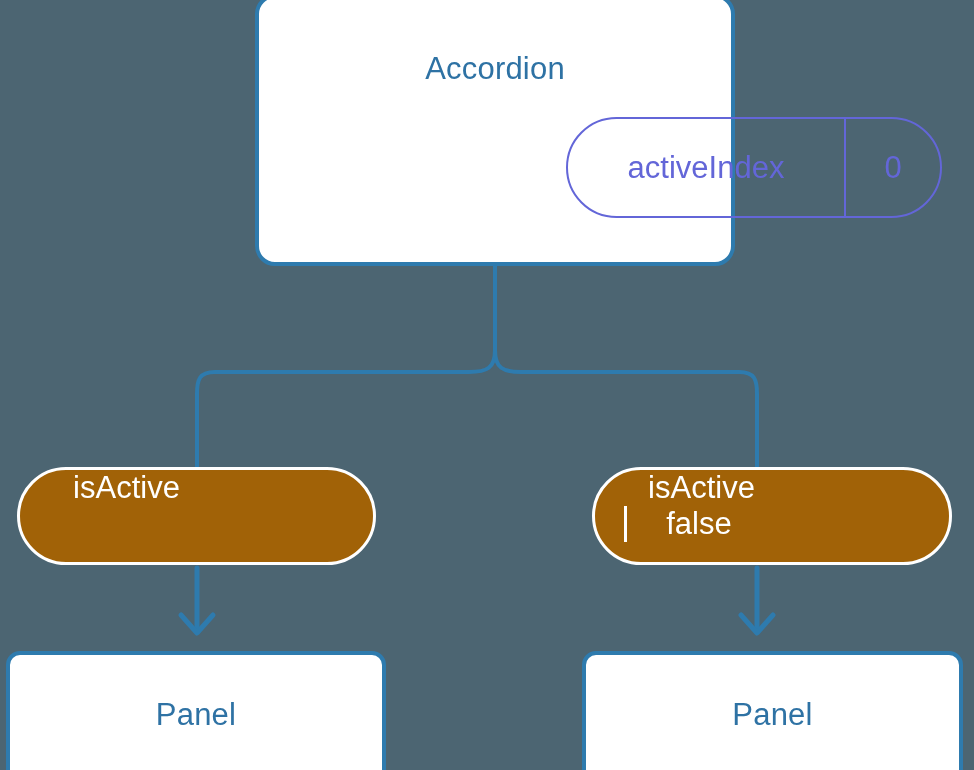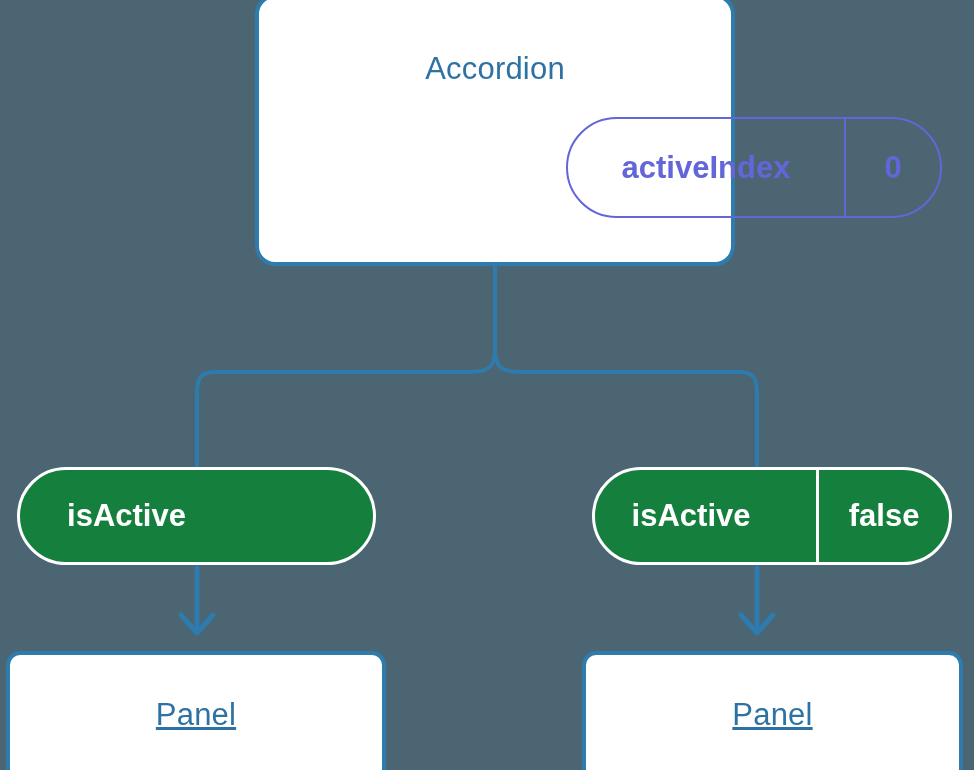--- a/index.html
+++ b/index.html
@@ -61,21 +61,20 @@
     border-radius: 999px;
     overflow: hidden;
   }
   .pill .pill-key,
   .pill .pill-val {
     display: flex;
     align-items: center;
     justify-content: center;
     white-space: nowrap;
     box-sizing: border-box;
-    font-weight: bold;
   }
 
   .pill-light {
     border: 2px solid #6366D8;
     background: transparent;
   }
   .pill-light .pill-key,
   .pill-light .pill-val {
     color: #6366D8;
     font-size: 31px;
@@ -89,21 +88,22 @@
     top: 119px;
     width: 376px;
     height: 101px;
   }
   #accordion-state-pill .pill-key { width: 279px; }
   #accordion-state-pill .pill-val { width: 97px; }
 
   
   .pill-solid {
     border: 3px solid #FFFFFF;
-    background: #15803d;
+    background: #a16207;
+    flex-direction: column;
   }
   .pill-solid .pill-key,
   .pill-solid .pill-val {
     color: #FFFFFF;
     font-size: 31px;
   }
   .pill-solid .pill-val {
     border-left: 3px solid #FFFFFF;
   }
 
@@ -134,21 +134,21 @@
     border-radius: 14px;
   }
   #panel-right {
     left: 582px;
     top: 651px;
     width: 381px;
     height: 132px;
     border-radius: 14px;
   }
   #panel-left .card-title,
-  #panel-right .card-title { top: 42px; text-decoration: underline; }
+  #panel-right .card-title { top: 42px; }
 </style>
 </head>
 <body>
 
 <div id="canvas">
 
   <svg id="wires" viewBox="0 0 974 770" width="974" height="770" xmlns="http://www.w3.org/2000/svg" aria-hidden="true">
 
     <path d="M 495 266
              L 495 350

